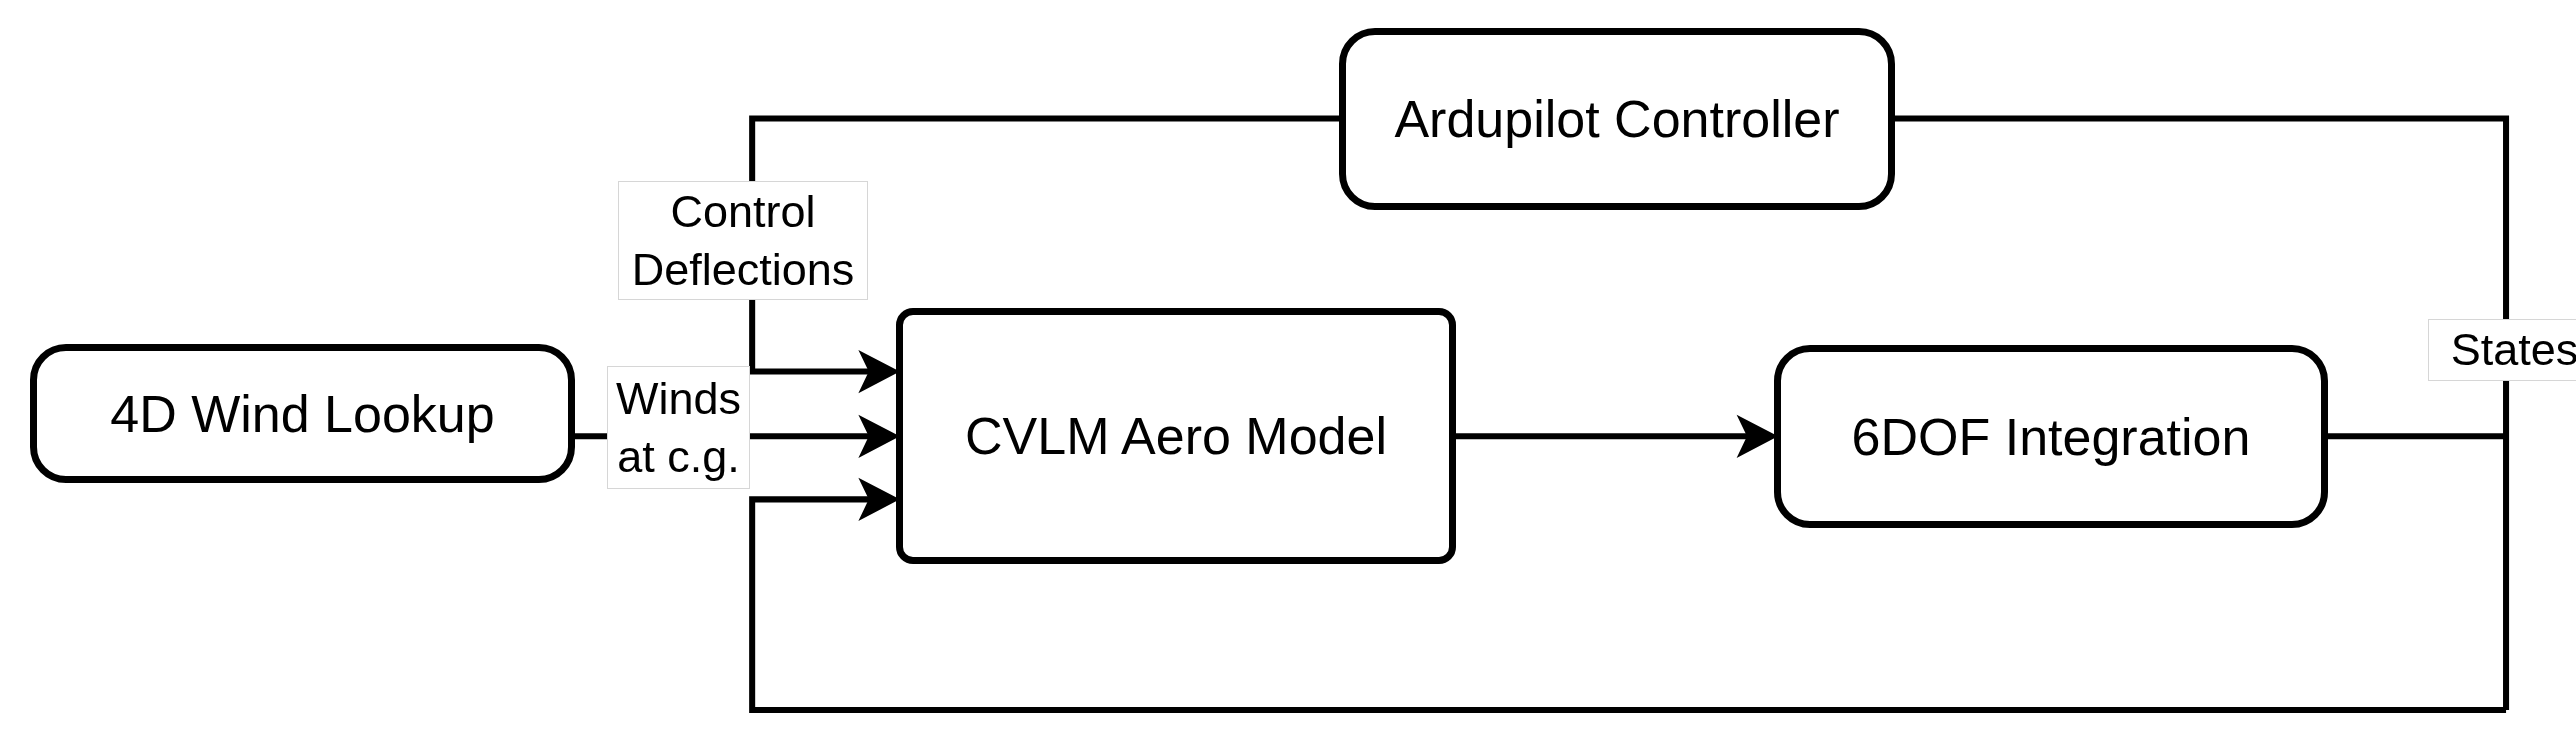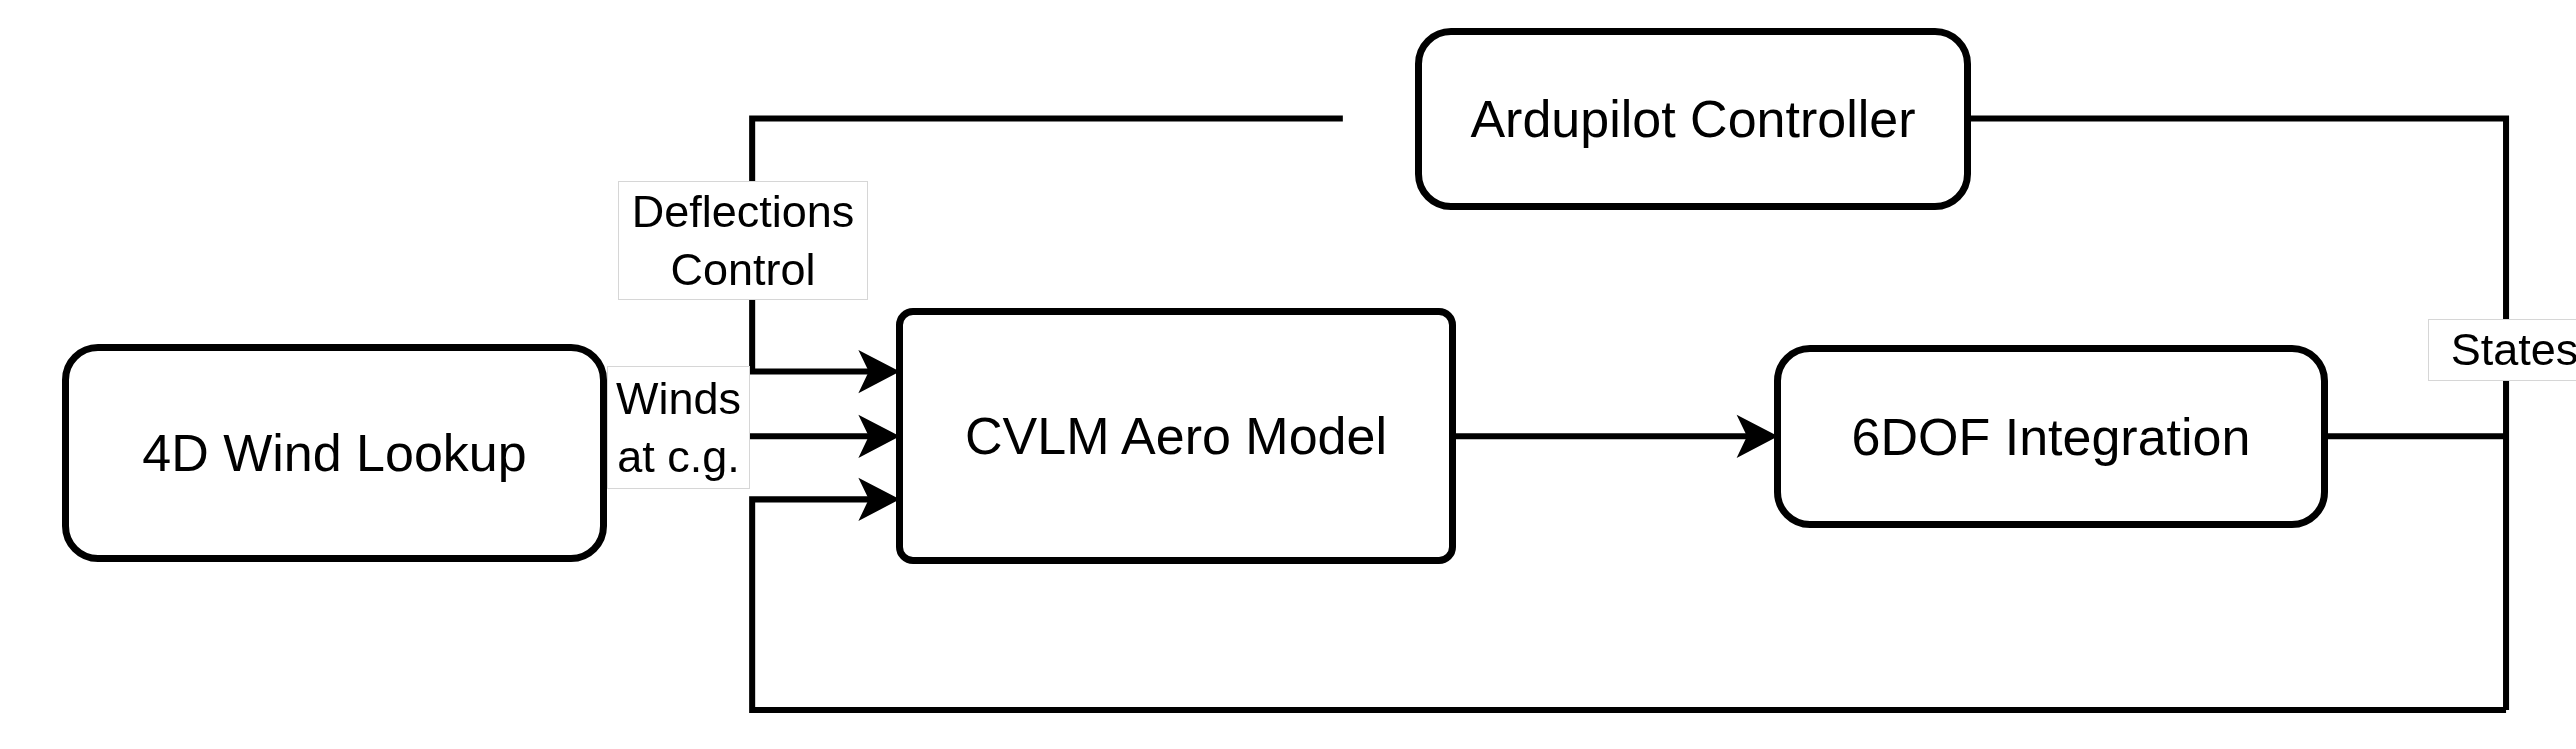--- a/index.html
+++ b/index.html
@@ -50,22 +50,22 @@
     flex-direction: column;
     align-items: center;
     justify-content: center;
     text-align: center;
   }
   .edge-label .line {
     font-size: 45px;
     line-height: 58px;
     white-space: nowrap;
   }
-  #node-wind   { left: 30px;   top: 344px; width: 545px; height: 218px; margin-left: 32px; }
-  #node-ardu   { left: 1415px; top: 28px;  width: 556px; height: 182px; }
+  #node-wind   { left: 30px;   top: 344px; width: 545px; height: 139px; }
+  #node-ardu   { left: 1339px; top: 28px;  width: 556px; height: 182px; }
   #node-cvlm   { left: 896px; top: 308px; width: 560px; height: 256px; border-radius: 17px; }
   #node-sixdof { left: 1774px; top: 345px; width: 554px; height: 183px; align-items: center; }
   #label-control { left: 618px;  top: 181px; width: 250px; height: 119px; }
   #label-winds   { left: 607px;  top: 366px; width: 143px; height: 123px; }
   #label-states  { left: 2428px; top: 319px; width: 173px; height: 62px; align-items: center; }
 </style>
 </head>
 <body>
 
 <div class="canvas">
@@ -102,22 +102,22 @@
 
   <div id="node-cvlm" class="node">
     <span class="line">CVLM Aero Model</span>
   </div>
 
   <div id="node-sixdof" class="node">
     <span class="line">6DOF Integration</span>
   </div>
 
   <div id="label-control" class="edge-label">
+    <span class="line">Control</span>
     <span class="line">Deflections</span>
-    <span class="line">Control</span>
   </div>
 
   <div id="label-winds" class="edge-label">
     <span class="line">Winds</span>
     <span class="line">at c.g.</span>
   </div>
 
   <div id="label-states" class="edge-label">
     <span class="line">States</span>
   </div>

